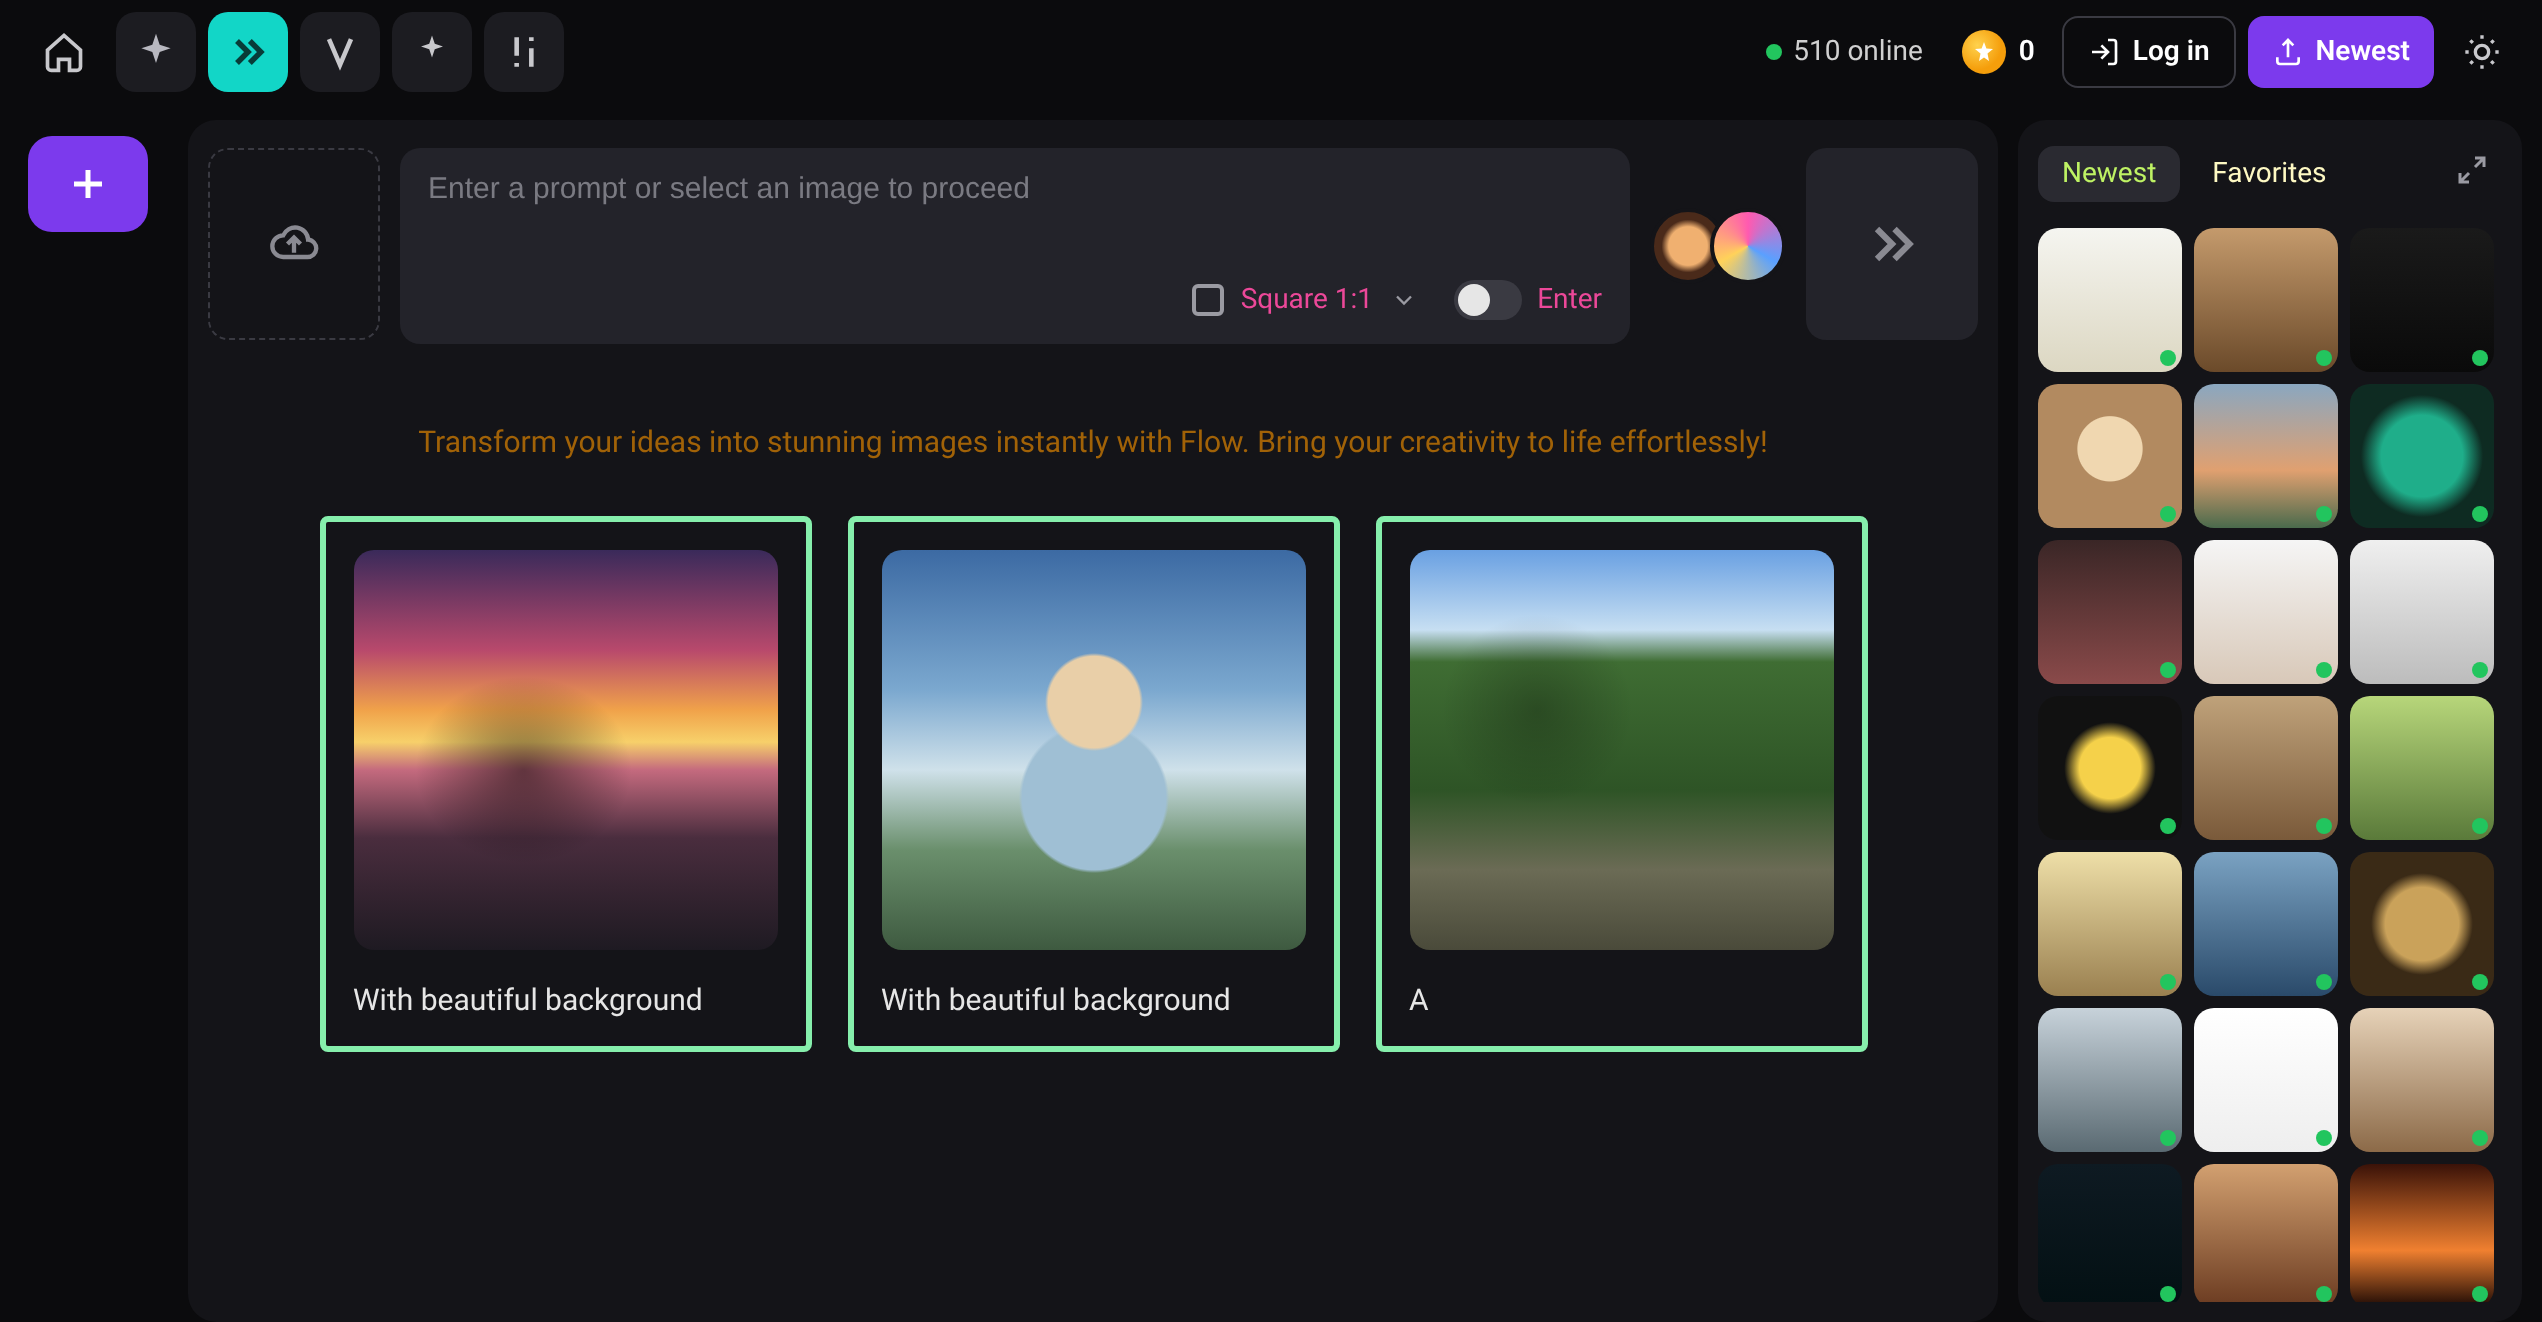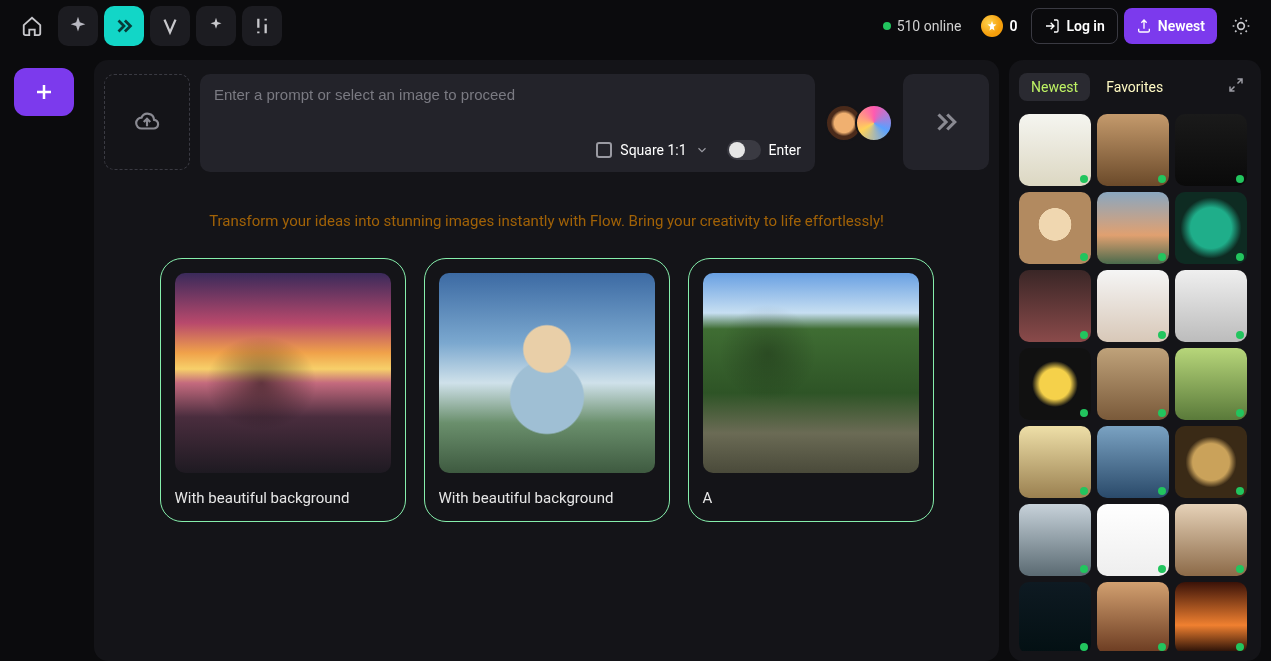--- a/index.html
+++ b/index.html
@@ -132,21 +132,21 @@
     width: 100%;
     color: #e6e6e6;
     font-size: 15px;
   }
   .prompt-input::placeholder { color: #7a7a82; }
   .prompt-bottom {
     display: flex;
     justify-content: flex-end;
     gap: 18px;
     font-size: 14px;
-    color: #ffffff;
+    color: #ec4899;
   }
   .aspect {
     display:flex;align-items:center;gap:8px;cursor:pointer;
   }
   .aspect .sq {
     width:16px;height:16px;border:2px solid #9a9aa2;border-radius:3px;
   }
   .public-toggle { display:flex;align-items:center;gap:8px; }
   .toggle {
     width:34px;height:20px;border-radius:10px;background:#3a3a42;
@@ -189,22 +189,22 @@
     color: #a16207;
   }
   .cards {
     display:flex;
     gap: 18px;
     justify-content:center;
     margin-top: 28px;
   }
   .card {
     width: 246px;
-    border: 1px solid #86efac;
-    border-radius: 22px;
+    border: 3px solid #86efac;
+    border-radius: 4px;
     padding: 14px;
     cursor:pointer;
   }
   .card .thumb {
     width: 100%;
     height: 200px;
     border-radius: 10px;
   }
   .card .caption {
     margin-top: 16px;

